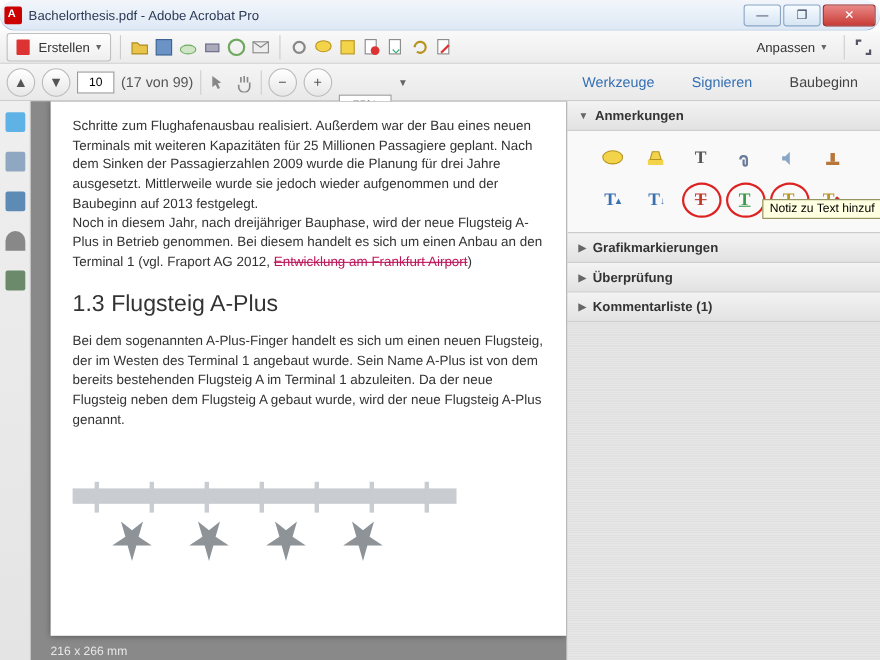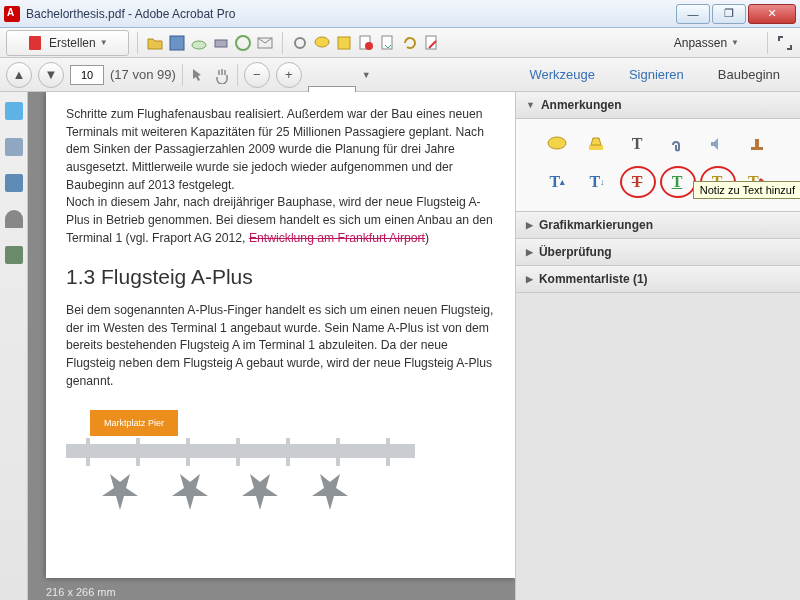--- a/index.html
+++ b/index.html
@@ -1,28 +1,28 @@
 <!DOCTYPE html>
 <html><head>
 <meta charset="utf-8">
 <style>
 * { box-sizing: border-box; margin: 0; padding: 0; font-family: "Segoe UI", Tahoma, sans-serif; }
 body { width: 800px; height: 600px; overflow: hidden; background: #fff; position: relative; }
 
-.titlebar { height: 28px; background: linear-gradient(#f2f6fb,#dee8f5); display: flex; align-items: center; padding: 0 4px; border-bottom: 1px solid #9fb8d8; }
+.titlebar { height: 28px; background: linear-gradient(#f2f6fb,#dee8f5); display: flex; align-items: center; padding: 0 4px; border-bottom: 1px solid #9fb8d8; border-radius: 14px; }
 .titlebar .icon { width: 16px; height: 16px; background: #c00; border-radius: 2px; margin-right: 6px; position: relative; }
 .titlebar .icon::after { content:"A"; color:#fff; font-size:10px; font-weight:bold; position:absolute; left:3px; top:1px;}
 .titlebar .title { font-size: 12px; color: #2b3a55; flex: 1; }
 .winbtns { display: flex; }
 .winbtn { width: 34px; height: 20px; margin-left: 2px; background: linear-gradient(#f6fbff,#d7e5f3); border: 1px solid #8aa6c6; border-radius: 3px; display:flex; align-items:center; justify-content:center; font-size:11px; color:#2b3a55;}
 .winbtn.close { background: linear-gradient(#e98887,#c93c36); color:#fff; width:48px; border-color:#9c2b2b;}
 
 .menubar { height: 30px; background: linear-gradient(#f9f9f9,#ececec); border-bottom: 1px solid #c7c7c7; display:flex; align-items:center; padding:0 6px; gap:4px;}
 .menubar .sep { width:1px; height:22px; background:#ccc; margin:0 4px;}
-.btn-text { font-size:12px; color:#333; padding:3px 20px; background:linear-gradient(#fff,#eee); border:1px solid #bfbfbf; border-radius:3px; display:flex; align-items:center; gap:4px;justify-content:space-between;}
+.btn-text { font-size:12px; color:#333; padding:3px 6px; background:linear-gradient(#fff,#eee); border:1px solid #bfbfbf; border-radius:3px; display:flex; align-items:center; gap:4px;justify-content:space-between;}
 .btn-text .tri { font-size:8px; color:#666;}
 
 .toolbar2 { height: 34px; background: linear-gradient(#f5f5f5,#e9e9e9); border-bottom:1px solid #c7c7c7; display:flex; align-items:center; padding:0 6px; gap:6px;}
 .navb { width:26px; height:26px; border:1px solid #bbb; border-radius:50%; background:linear-gradient(#fff,#e7e7e7); display:flex; align-items:center; justify-content:center; font-size:13px; color:#555;}
 .pgnum { width:34px; height:20px; border:1px solid #999; background:#fff; font-size:11px; text-align:center;}
 .pgtotal { font-size:13px; color:#555;}
 .zoom { width:48px; height:20px; border:1px solid #999; background:#fff; font-size:11px; text-align:center;margin-top:42px;}
 .tabbtn { font-size:13px; color:#3570b4; padding:6px 14px; cursor:pointer; font-weight:500;}
 .tabbtn.k { color:#444;}
 .spacer { flex:1;}
@@ -171,21 +171,20 @@
 
   <div class="docarea">
     <div class="page">
       <p>Schritte zum Flughafenausbau realisiert. Außerdem war der Bau eines neuen Terminals mit weiteren Kapazitäten für 25 Millionen Passagiere geplant. Nach dem Sinken der Passagierzahlen 2009 wurde die Planung für drei Jahre ausgesetzt. Mittlerweile wurde sie jedoch wieder aufgenommen und der Baubeginn auf 2013 festgelegt.</p>
       <p>
         <span>Noch in diesem Jahr, nach dreijähriger Bauphase, wird der neue Flugsteig A-Plus in Betrieb genommen. Bei diesem handelt es sich um einen Anbau an den Terminal 1 (vgl. Fraport AG 2012, </span><span class="strike">Entwicklung am Frankfurt Airport</span><span>)</span>
       </p>
       <h2>1.3 Flugsteig A-Plus</h2>
       <p>Bei dem sogenannten A-Plus-Finger handelt es sich um einen neuen Flugsteig, der im Westen des Terminal 1 angebaut wurde. Sein Name A-Plus ist von dem bereits bestehenden Flugsteig A im Terminal 1 abzuleiten. Da der neue Flugsteig neben dem Flugsteig A gebaut wurde, wird der neue Flugsteig A-Plus genannt.</p>
       <div class="diag">
-        <div class="pier">Marktplatz Pier</div>
         <div class="bar"></div>
         <div class="tick" style="left:20px;"></div>
           <div class="tick" style="left:70px;"></div>
         <div class="tick" style="left:120px;"></div>
           <div class="tick" style="left:170px;"></div>
         <div class="tick" style="left:220px;"></div>
           <div class="tick" style="left:270px;"></div>
         <div class="tick" style="left:320px;"></div>
         <div class="plane" style="left:30px;"><svg viewBox="0 0 24 24">
               <path d="M12 2l2 7h7l-6 4 2 7-5-4-5 4 2-7-6-4h7z" transform="rotate(180 12 12)"></path>

